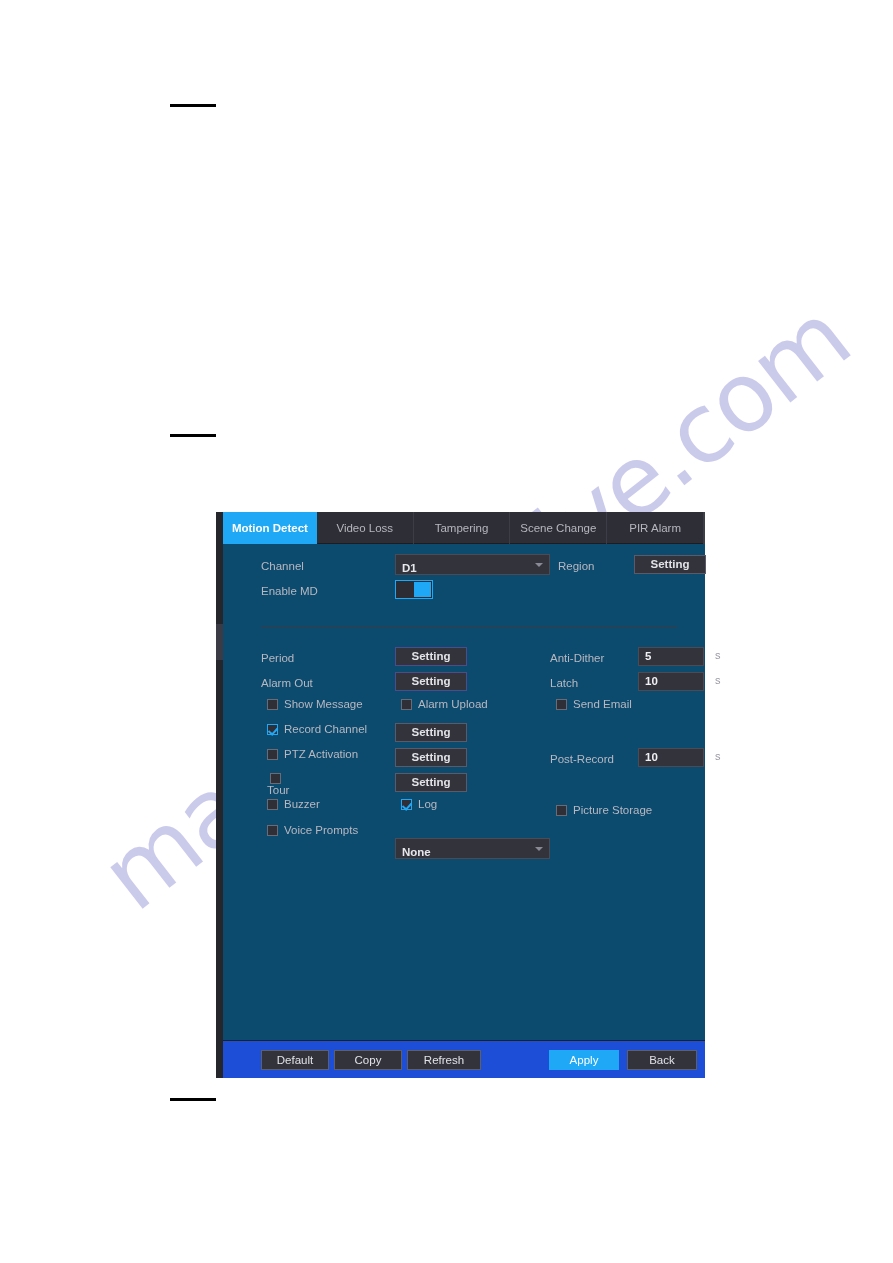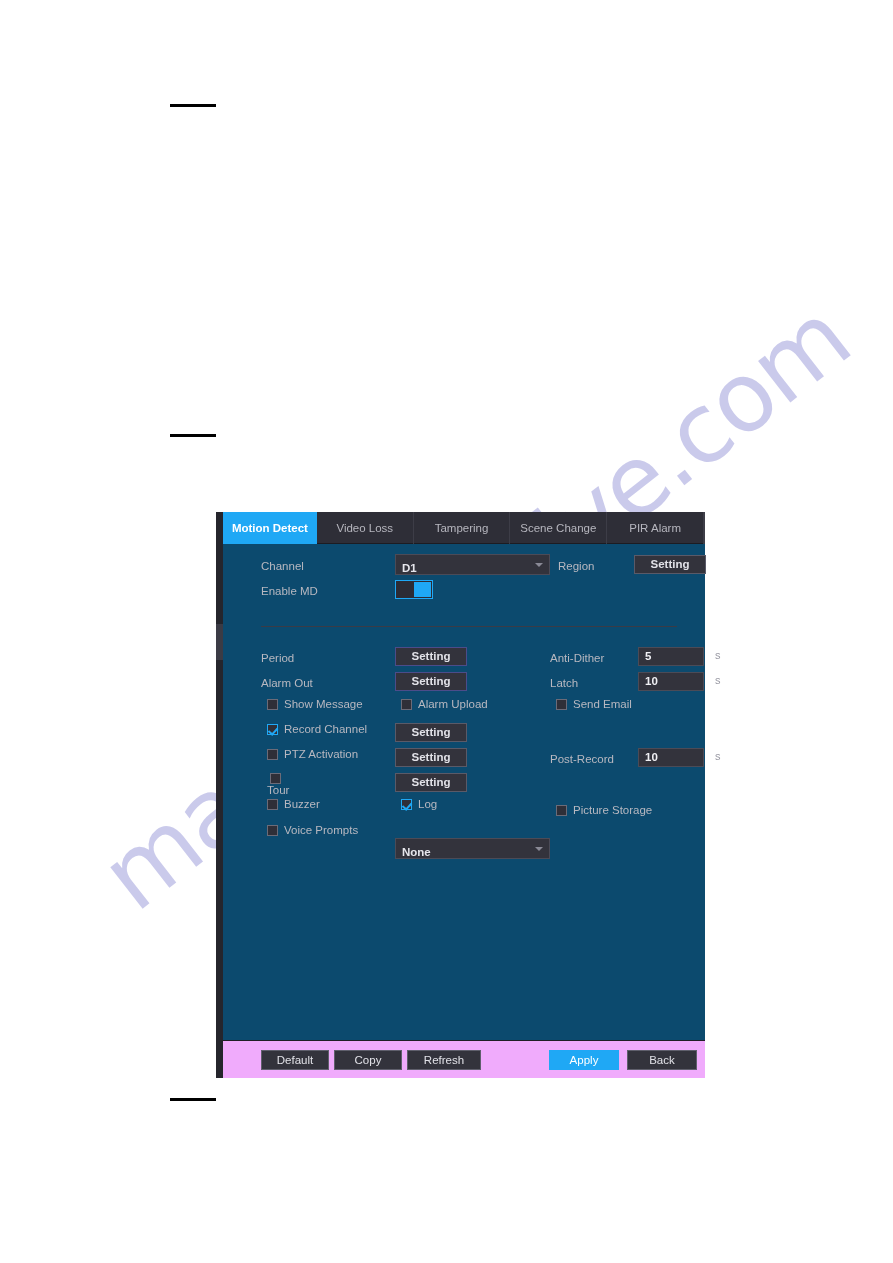--- a/index.html
+++ b/index.html
@@ -275,21 +275,21 @@
     font-size: 11.5px;
   }
 
   
   .footer {
     position: absolute;
     left: 7px;
     right: 0;
     bottom: 0;
     height: 38px;
-    background: #f0abfc;
+    background: #1d4ed8;
     border-top: 1px solid #1f1f26;
     box-sizing: border-box;
   }
   .footer .btn-f {
     position: absolute;
     top: 9px;
     height: 20px;
     line-height: 18px;
     font-size: 11.5px;
     text-align: center;

